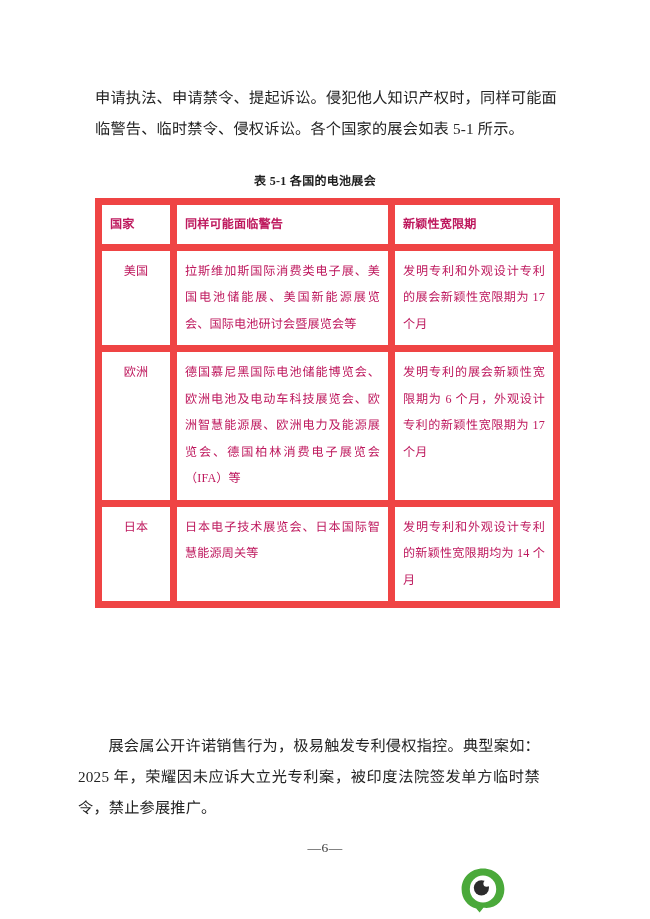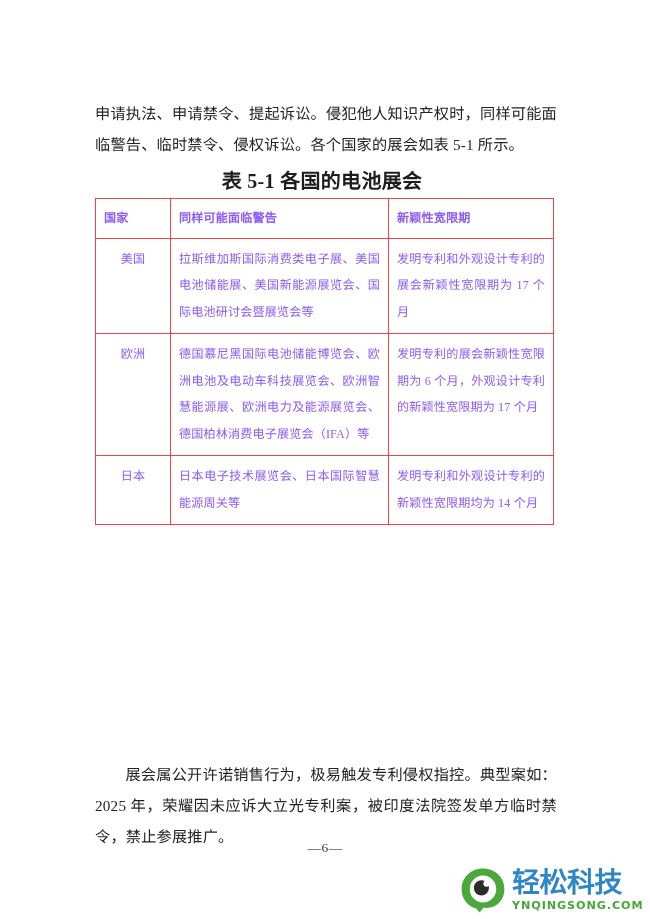--- a/index.html
+++ b/index.html
@@ -22,45 +22,45 @@
     width: 650px;
     height: 919px;
     box-sizing: border-box;
     padding: 0;
   }
 
   
   .content {
     position: absolute;
     left: 95px;
-    top: 98px;
+    top: 82px;
     width: 462px;
   }
 
   p.para {
     margin: 0 0 0 0;
     font-size: 15.2px;
     line-height: 31px;
     text-align: justify;
     text-justify: inter-ideograph;
     letter-spacing: 0.2px;
     color: #232323;
   }
   p.para.indent {
     text-indent: 2em;
   }
 
   
   .table-caption {
     position: absolute;
-    left: 91px;
+    left: 84px;
     top: 170px;
     width: 462px;
     text-align: center;
-    font-size: 20px;
+    font-size: 12px;
     line-height: 22px;
     font-weight: 700;
     color: #1d1d1d;
     letter-spacing: 0.3px;
   }
 
   
   .data-table-wrap {
     position: absolute;
     left: 95px;
@@ -69,26 +69,26 @@
   }
 
   table.data-table {
     border-collapse: collapse;
     width: 458px;
     table-layout: fixed;
   }
 
   table.data-table th,
   table.data-table td {
-    border: 1px solid #ef4444;
+    border: 7px solid #ef4444;
     vertical-align: top;
     padding: 7px 8px 8px 8px;
     font-size: 12.1px;
     line-height: 26.5px;
-    color: #8b5cf6;
+    color: #be185d;
     font-family: "Liberation Serif", "DejaVu Serif", serif;
     letter-spacing: 0.15px;
   }
 
   table.data-table th {
     font-weight: 700;
     text-align: left;
     padding-top: 6px;
     padding-bottom: 6px;
   }
@@ -103,24 +103,23 @@
   }
 
   td.cell-text {
     text-align: justify;
     text-justify: inter-ideograph;
   }
 
   
   .content-after {
     position: absolute;
-    left: 95px;
+    left: 78px;
     top: 730px;
     width: 462px;
-    margin-top: 29px;
   }
 
   
   .page-number {
     position: absolute;
     left: 0;
     right: 0;
     top: 840px;
     text-align: center;
     font-size: 13.5px;
@@ -230,19 +229,15 @@
 
   <div class="logo">
     <div class="logo-mark">
       <svg viewBox="0 0 48 48" width="48" height="48" aria-hidden="true">
         <path d="M24 2.5 C11.6 2.5 2.6 11.6 2.6 23.2 C2.6 32.6 8.6 40.2 17.2 42.6 L20.6 46.6 L24.6 41.6 C24.4 41.6 24.2 41.6 24 41.6 C36.4 43.6 45.4 34.8 45.4 23.2 C45.4 11.6 36.4 2.5 24 2.5 Z" fill="#4aa93a"></path>
         <ellipse cx="24" cy="23" rx="13.2" ry="13.6" fill="#ffffff"></ellipse>
         <circle cx="22.4" cy="21.8" r="7.6" fill="#2b2b2b"></circle>
         <circle cx="27.6" cy="17.6" r="3.2" fill="#ffffff"></circle>
       </svg>
     </div>
-    <div class="logo-text-block">
-      <div class="logo-name">轻松科技</div>
-      <div class="logo-domain">YNQINGSONG.COM</div>
-    </div>
   </div>
 
 </div>
 
 </body></html>

